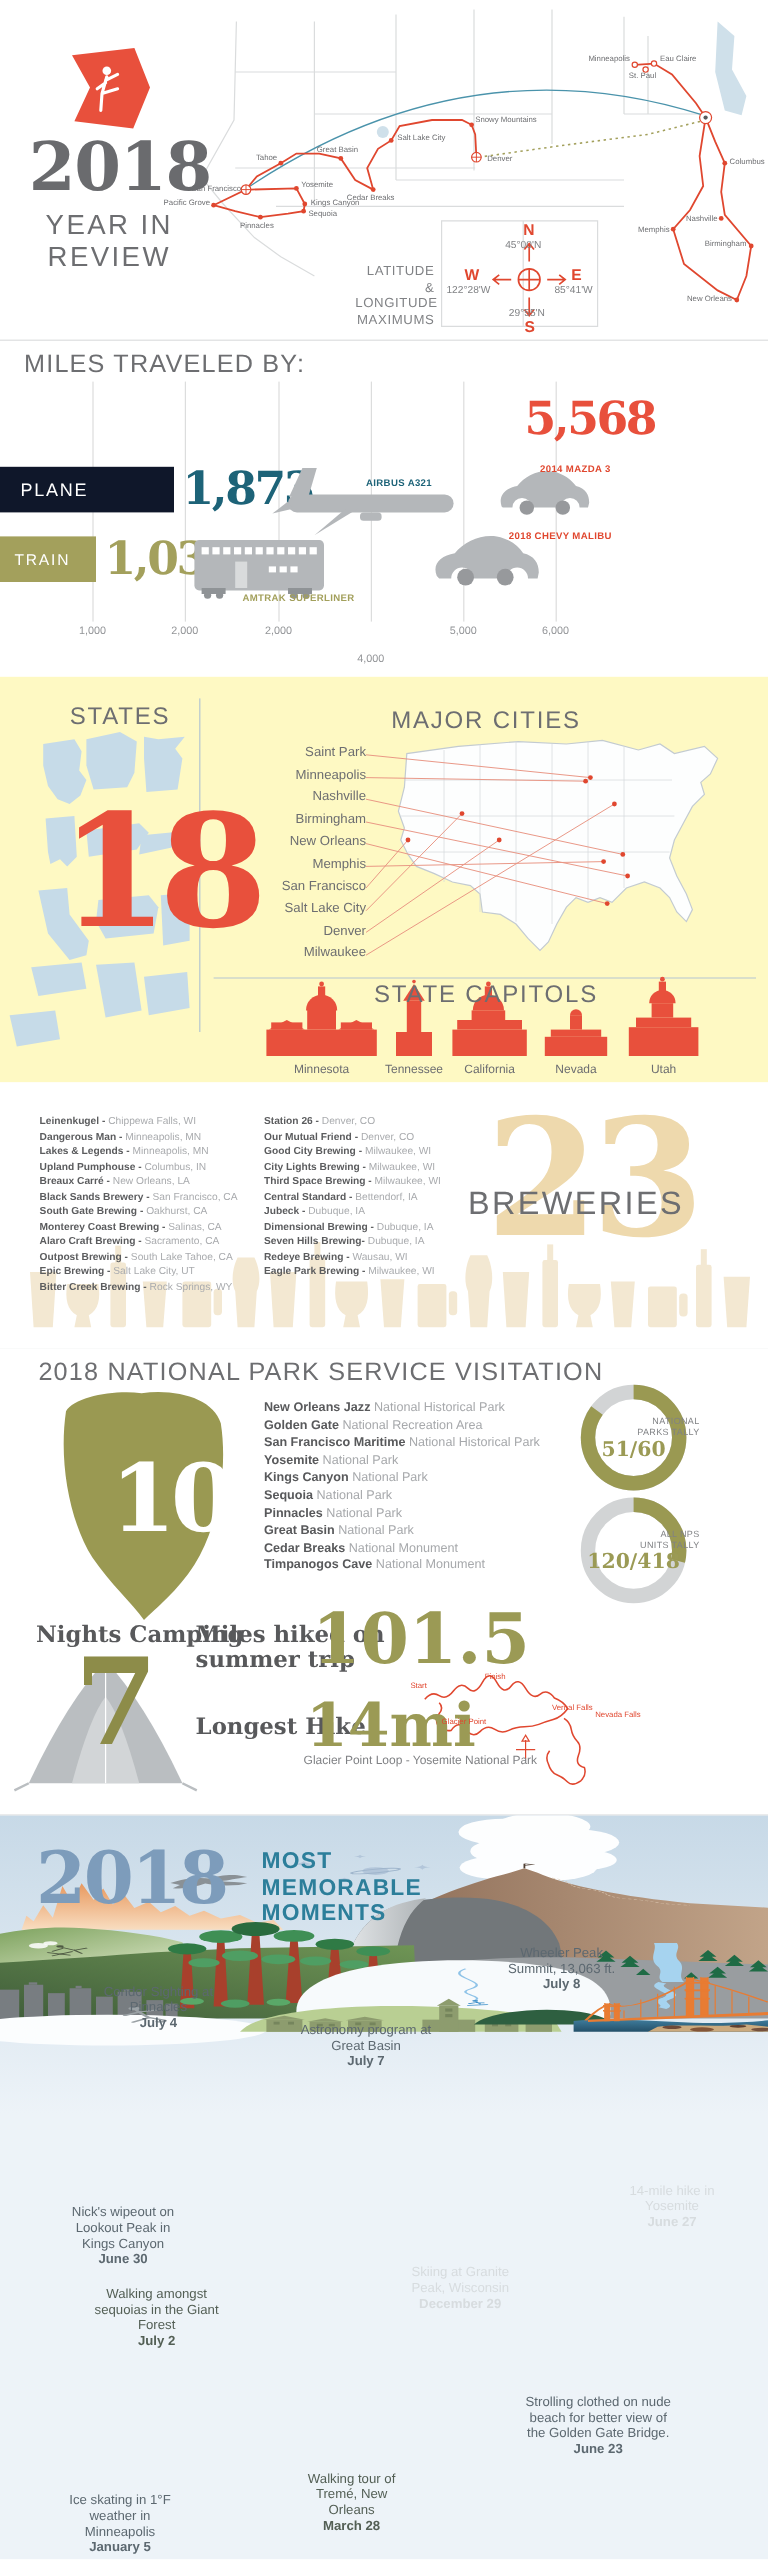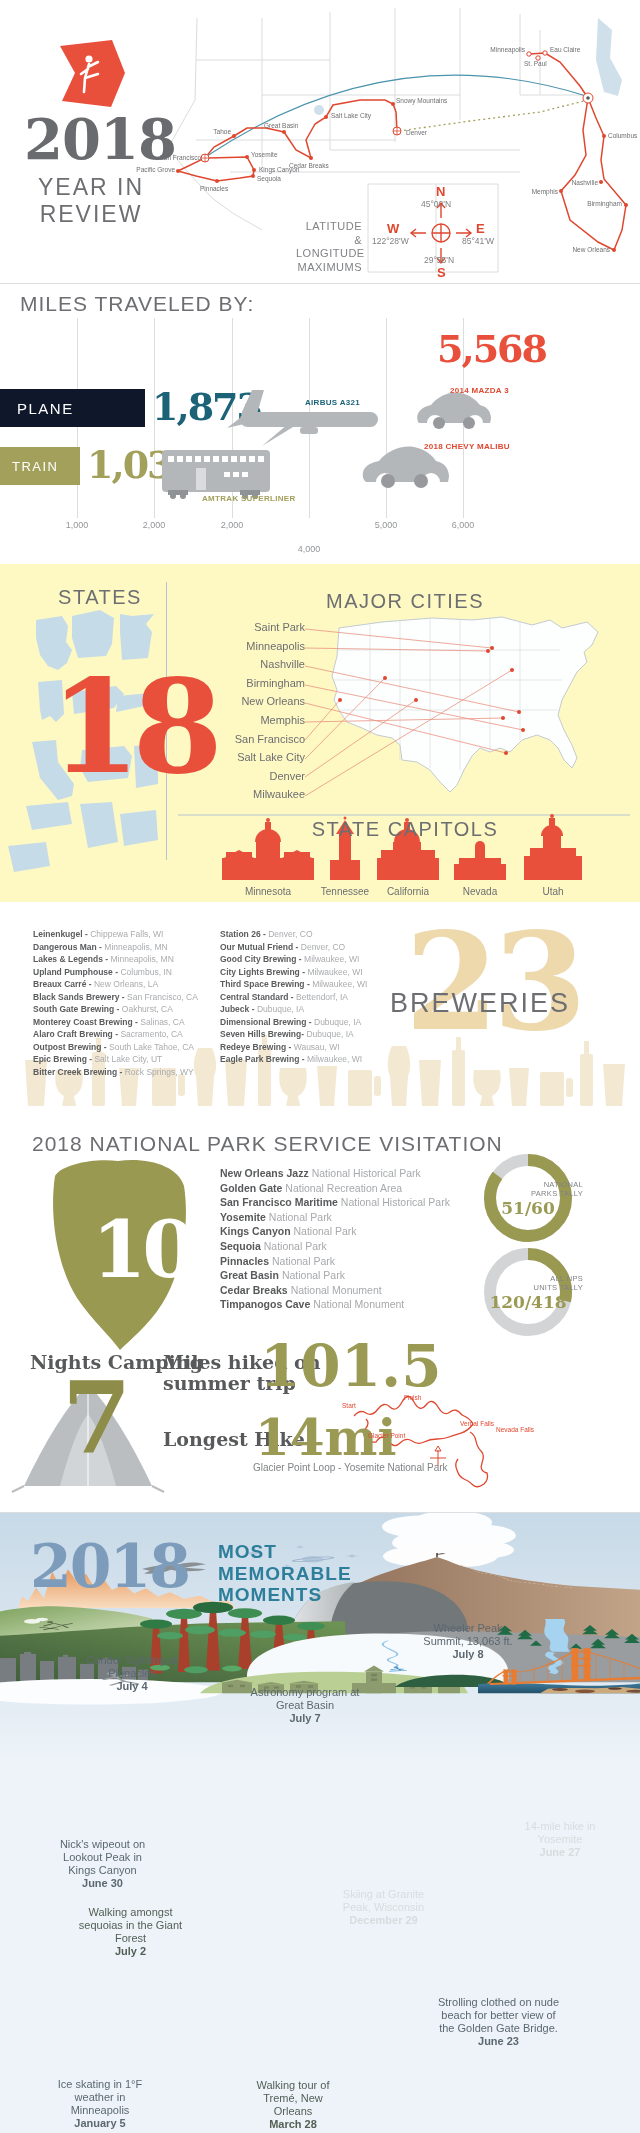--- a/index.html
+++ b/index.html
@@ -749,17 +749,17 @@
     </div>
     <div class="moment light" style="left:336px;top:375px;width:95px;">
       <span>Skiing at Granite Peak, Wisconsin</span><span class="mdate">December 29</span>
     </div>
     <div class="moment" style="left:436px;top:483px;width:125px;">
       <span>Strolling clothed on nude beach for better view of the Golden Gate Bridge.</span><span class="mdate">June 23</span>
     </div>
     <div class="moment" style="left:50px;top:565px;width:100px;">
       <span>Ice skating in 1°F weather in Minneapolis</span><span class="mdate">January 5</span>
     </div>
-    <div class="moment greenish" style="left:243px;top:566px;width:100px;">
+    <div class="moment greenish" style="left:243px;top:547px;width:100px;">
       <span>Walking tour of Tremé, New Orleans</span><span class="mdate">March 28</span>
     </div>
   </div>
 </div>
 
 </body></html>

